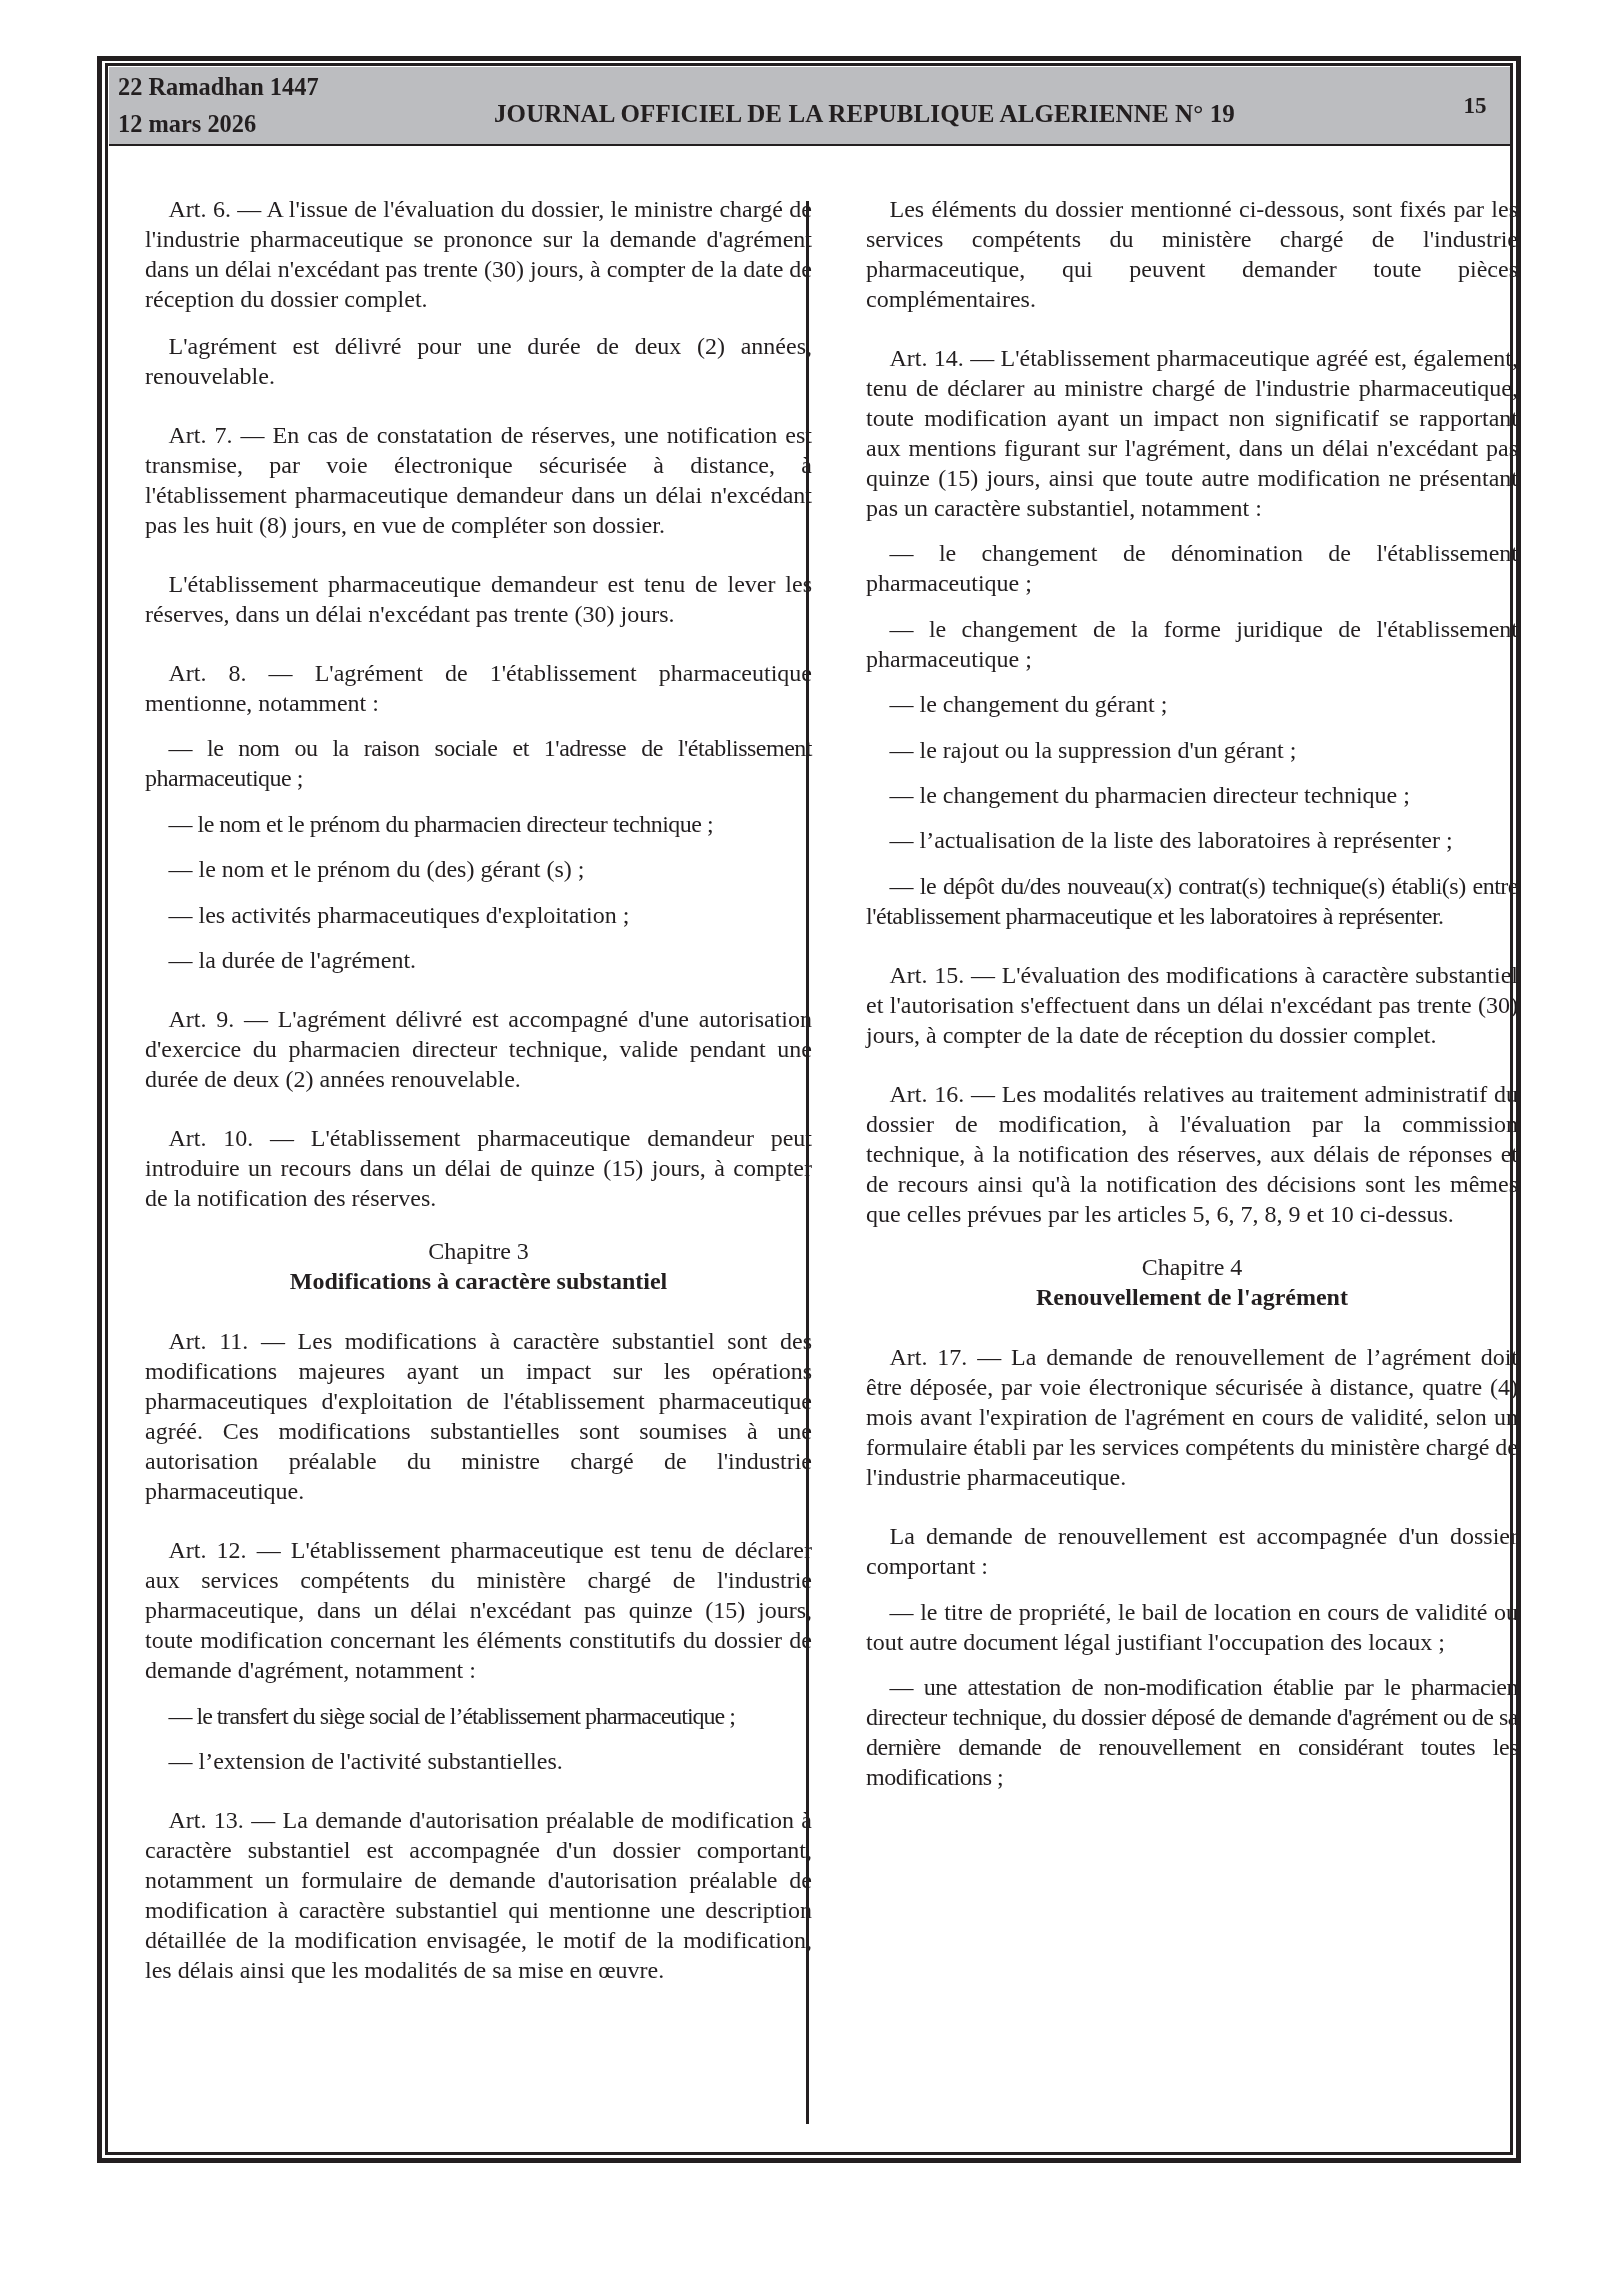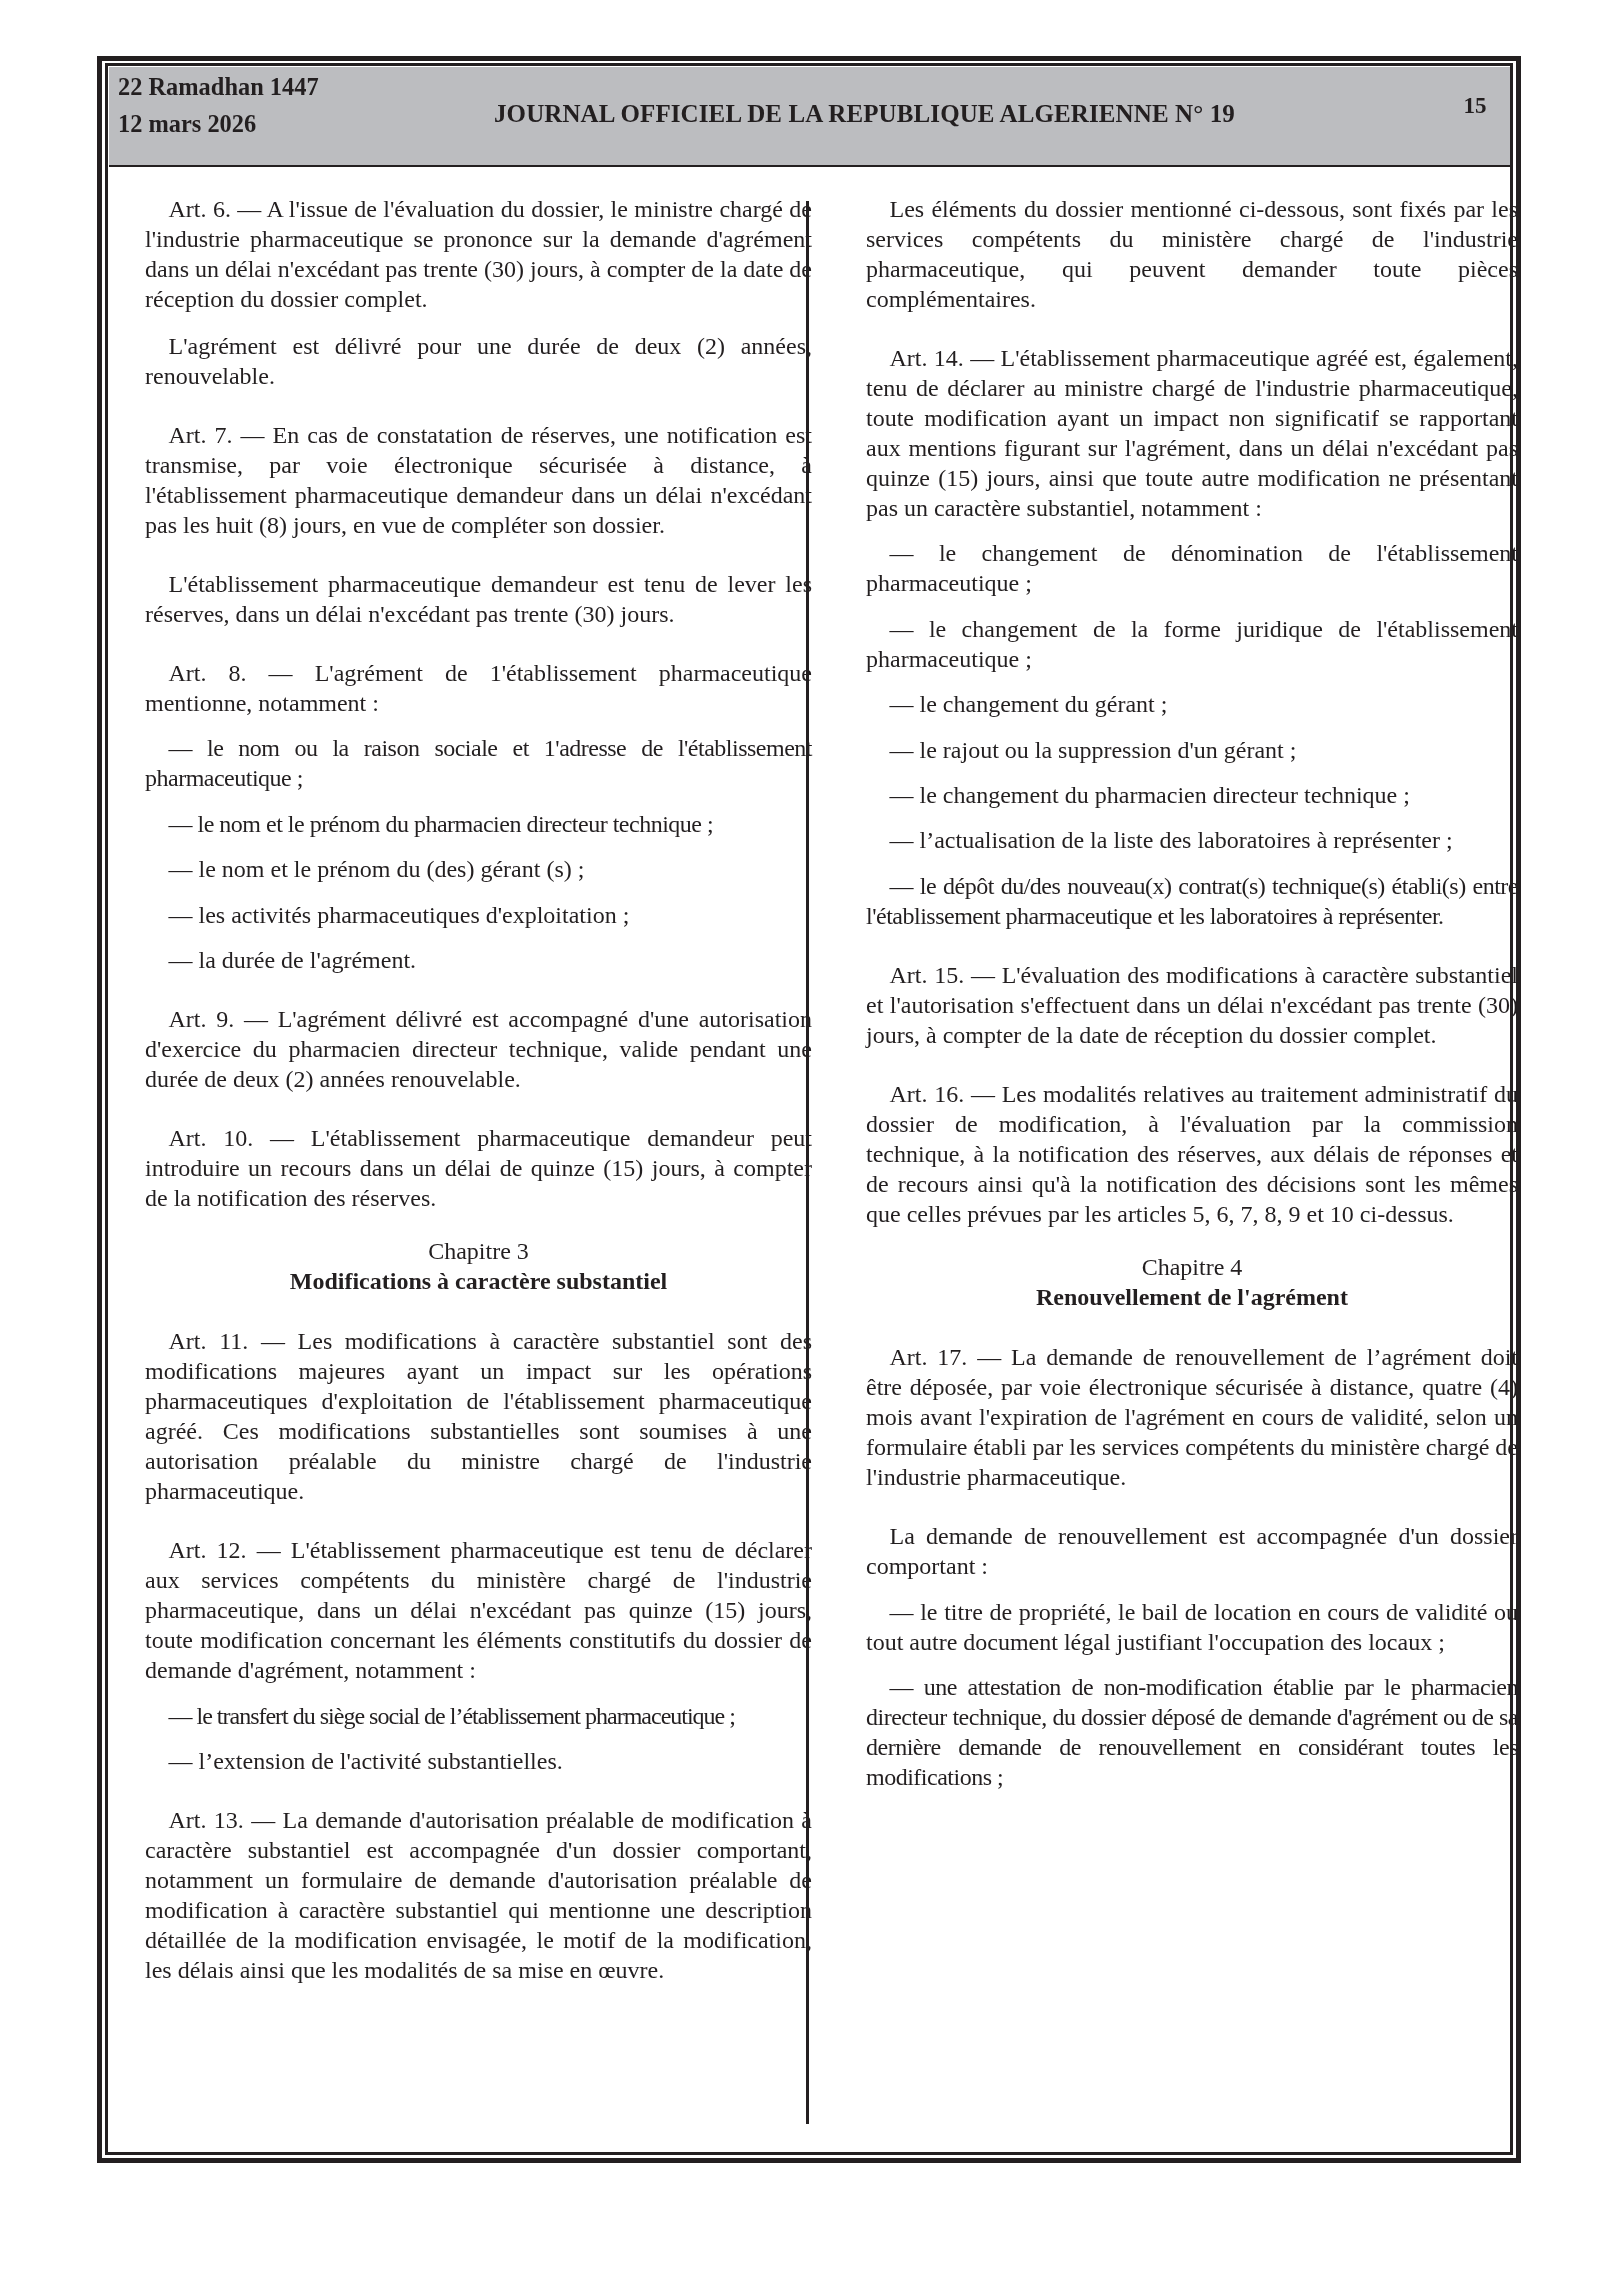--- a/index.html
+++ b/index.html
@@ -2,21 +2,21 @@
 <html style="font-size:14.5px"><head>
 <meta charset="utf-8">
 <style>
   html, body { margin: 0; padding: 0; background: #ffffff; }
   body { width: 1615px; height: 2285px; position: relative; overflow: hidden;
          font-family: "Liberation Serif", "DejaVu Serif", serif; color: #231f20; }
   .frame-outer { position: absolute; left: 97px; top: 56px; width: 1424px; height: 2107px;
                  box-sizing: border-box; border: 5.4px solid #231f20; }
   .frame-inner { position: absolute; left: 105px; top: 63px; width: 1408px; height: 2092px;
                  box-sizing: border-box; border: 3.6px solid #231f20; }
-  .header { position: absolute; left: 109px; top: 67px; width: 1401px; height: 100px;
+  .header { position: absolute; left: 109px; top: 67px; width: 1401px; height: 79px;
             background: #bcbdc0; border-bottom: 2.7px solid #231f20; box-sizing: border-box; }
   .hdr-date { position: absolute; left: 9px; font-weight: bold; font-size: 24.4px; line-height: 1; }
   .hdr-date.l1 { top: 8.1px; }
   .hdr-date.l2 { top: 45px; }
   .hdr-title { position: absolute; left: 385px; top: 34px; font-weight: bold; font-size: 25px;
                line-height: 1; white-space: nowrap; letter-spacing: 0.1px; }
   .hdr-page { position: absolute; right: 23.5px; top: 27px; font-weight: bold; font-size: 23px; line-height: 1; }
   .divider { position: absolute; left: 806px; top: 201px; width: 2.7px; height: 1923px; background: #231f20; }
   .col { position: absolute; top: 194px; font-size: 24px; line-height: 30px; margin-left: 32px; }
   .col.left { left: 113px; width: 667px; }

